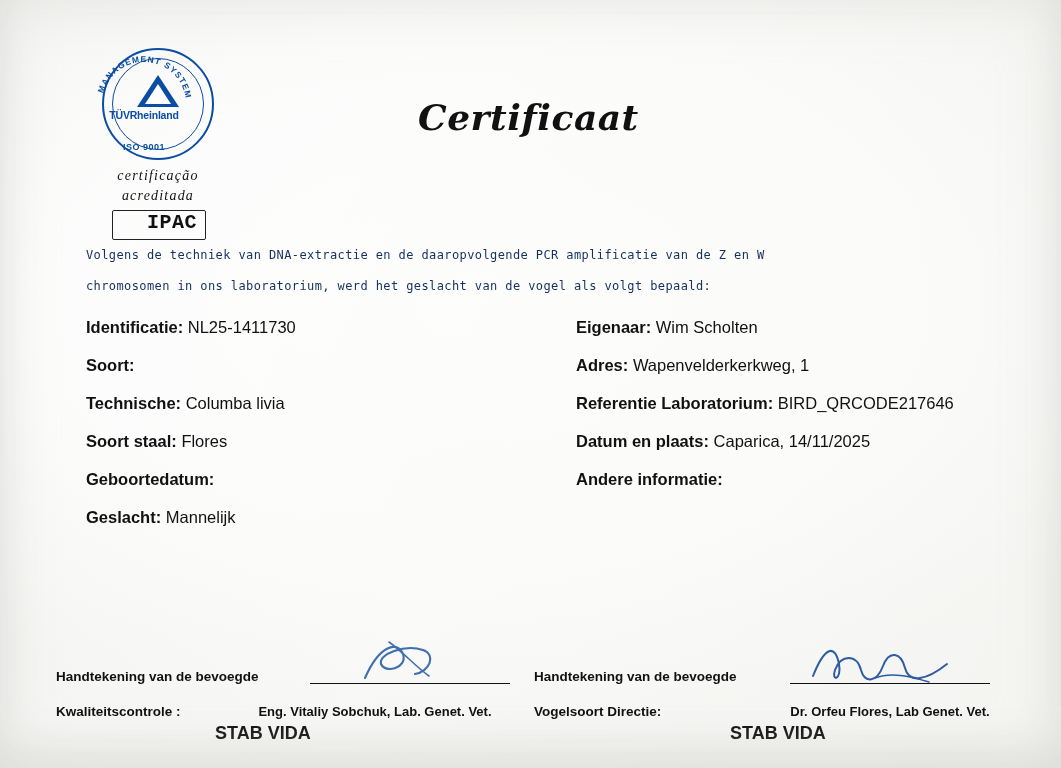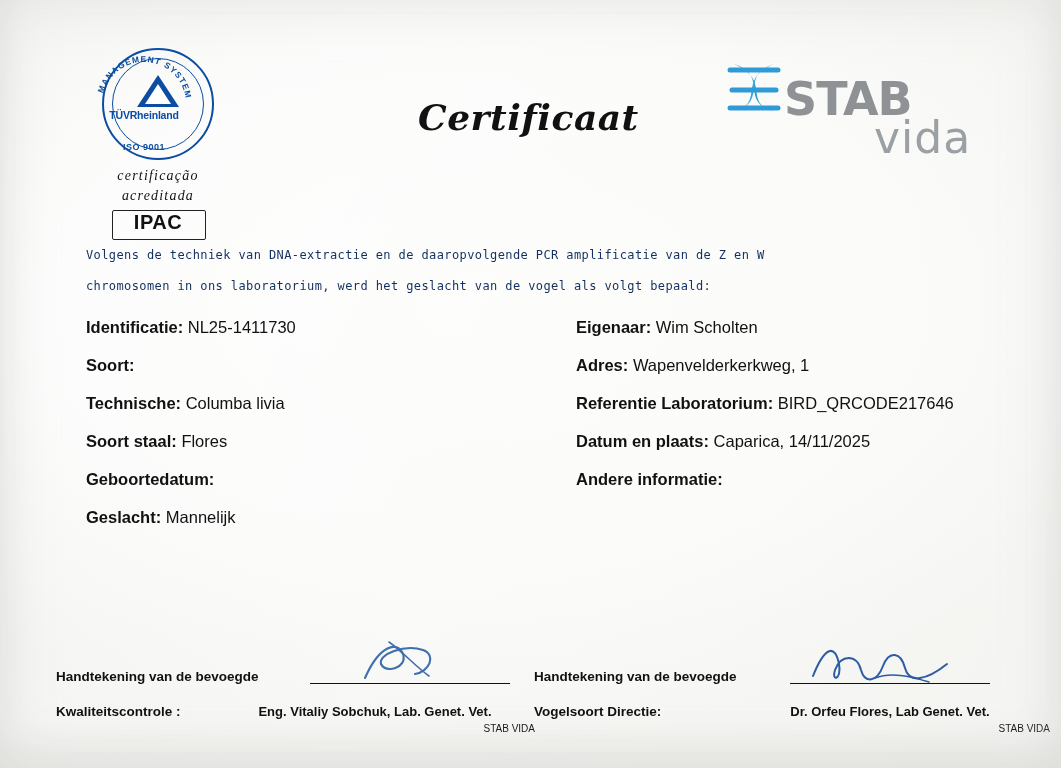--- a/index.html
+++ b/index.html
@@ -128,26 +128,26 @@
     width: 92px;
     height: 28px;
     border: 1.5px solid #222;
     border-radius: 2px;
   }
   .ipac-word {
     position: absolute;
     top: 163px;
     left: 24px;
     width: 92px;
-    text-align: center;
-    font-family: Liberation Sans, sans-serif;
+    font-family: Liberation Mono, monospace;
     font-size: 20px;
     font-weight: bold;
     letter-spacing: 0.5px;
     color: #111;
+    padding-left: 35px;
   }
 
   .cert-title {
     position: absolute;
     left: 418px;
     top: 96px;
     font-family: "DejaVu Serif", serif;
     font-style: italic;
     font-weight: bold;
     font-size: 36px;
@@ -249,24 +249,24 @@
   }
   .sig-name {
     position: absolute;
     font-size: 13px;
     font-weight: bold;
     color: #111;
     text-align: center;
   }
   .sig-company {
     position: absolute;
-    font-size: 10px;
-    font-weight: normal;
-    color: #111;
-    text-align: right;
+    font-size: 18px;
+    font-weight: bold;
+    color: #111;
+    text-align: left;
   }
   .ink {
     position: absolute;
     pointer-events: none;
   }
 </style>
 </head>
 <body>
 
 <div class="page">
@@ -289,31 +289,20 @@
     <div class="tuv-name">TÜVRheinland</div>
     <div class="tuv-iso">ISO 9001</div>
     <div class="ipac-line1">certificação</div>
     <div class="ipac-line2">acreditada</div>
     <div class="ipac-box"></div>
     <div class="ipac-word">IPAC</div>
   </div>
 
   <div class="cert-title">Certificaat</div>
 
-  <div class="stab-logo">
-    <svg width="300" height="110" viewBox="0 0 300 110">
-      <path d="M18 14 C 54 26, 22 50, 58 62 C 26 52, 56 30, 18 14 Z" fill="#2e9ad6"></path>
-      <path d="M58 14 C 22 26, 54 50, 18 62 C 50 52, 20 30, 58 14 Z" fill="#37a7e0"></path>
-      <path d="M14 20 L 62 20" stroke="#2e9ad6" stroke-width="5" stroke-linecap="round"></path>
-      <path d="M16 40 L 60 40" stroke="#2e9ad6" stroke-width="5" stroke-linecap="round"></path>
-      <path d="M14 58 L 62 58" stroke="#2e9ad6" stroke-width="5" stroke-linecap="round"></path>
-    </svg>
-    <div class="stab-word">STAB</div>
-    <div class="vida-word">vida</div>
-  </div>
 
   <div class="intro">
     <div>Volgens de techniek van DNA-extractie en de daaropvolgende PCR amplificatie van de Z en W</div>
     <div>chromosomen in ons laboratorium, werd het geslacht van de vogel als volgt bepaald:</div>
   </div>
 
   <div class="fields">
     <div class="col col-left">
       <div class="field">
         <span class="label">Identificatie</span><span class="label">: </span><span class="value">NL25-1411730</span>

